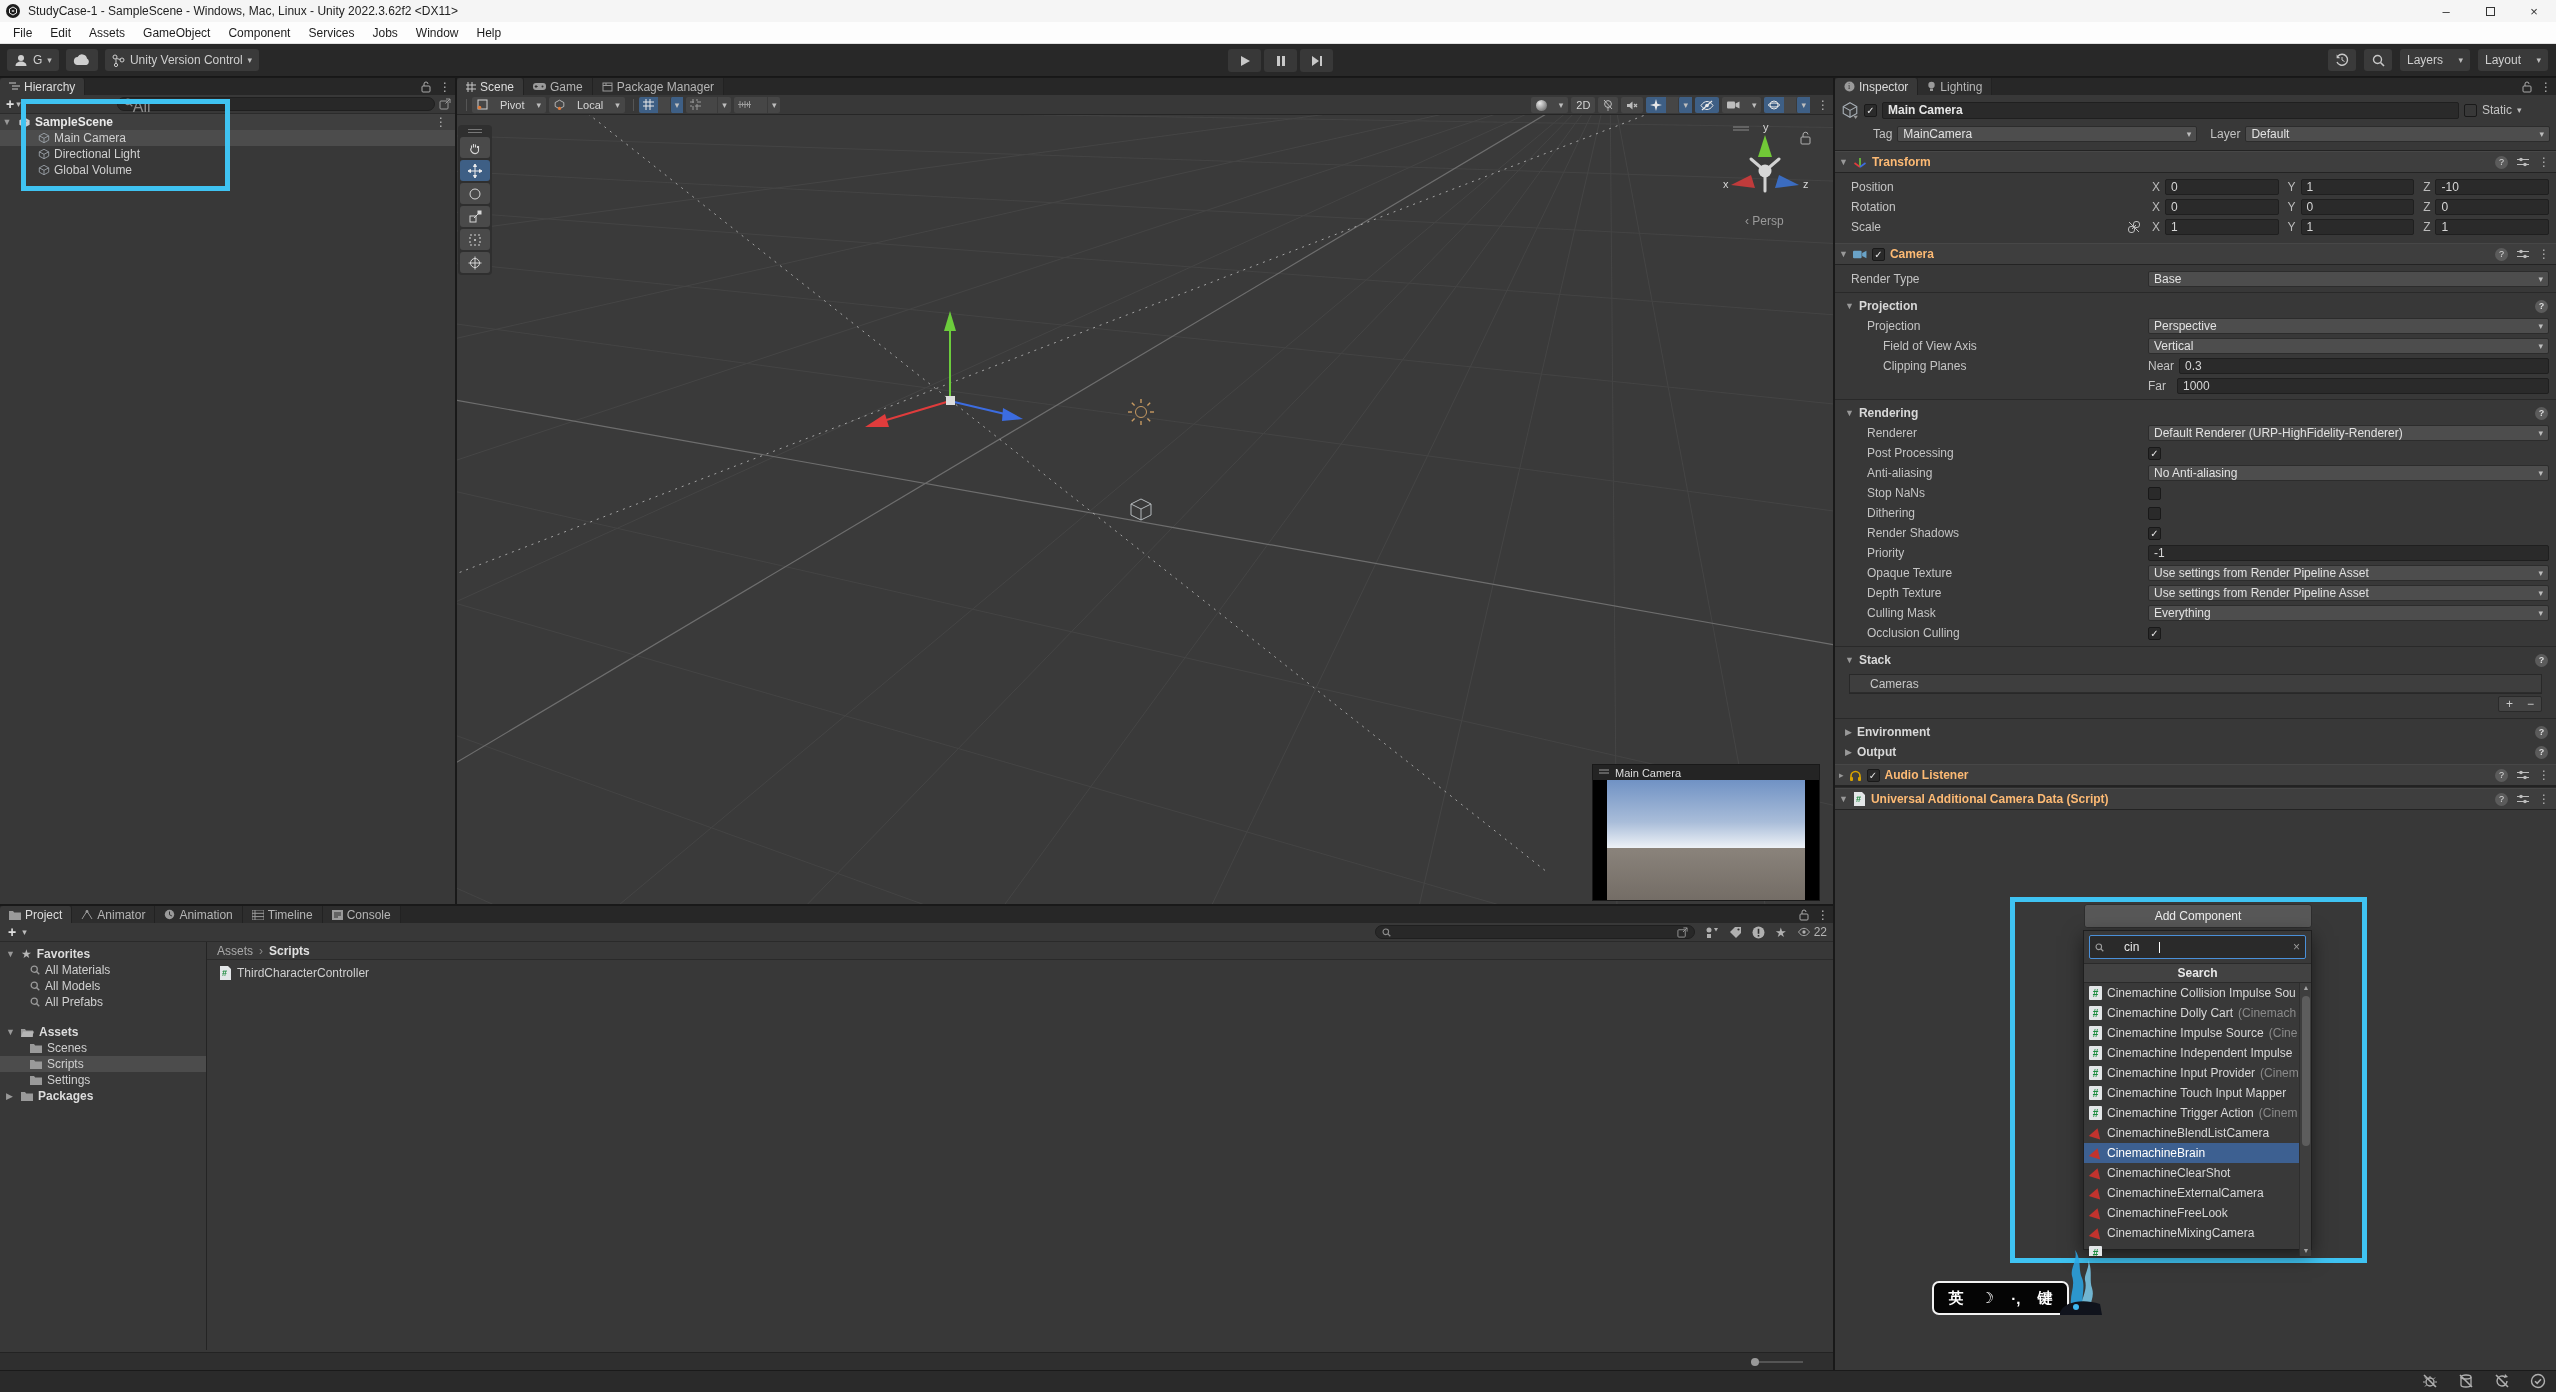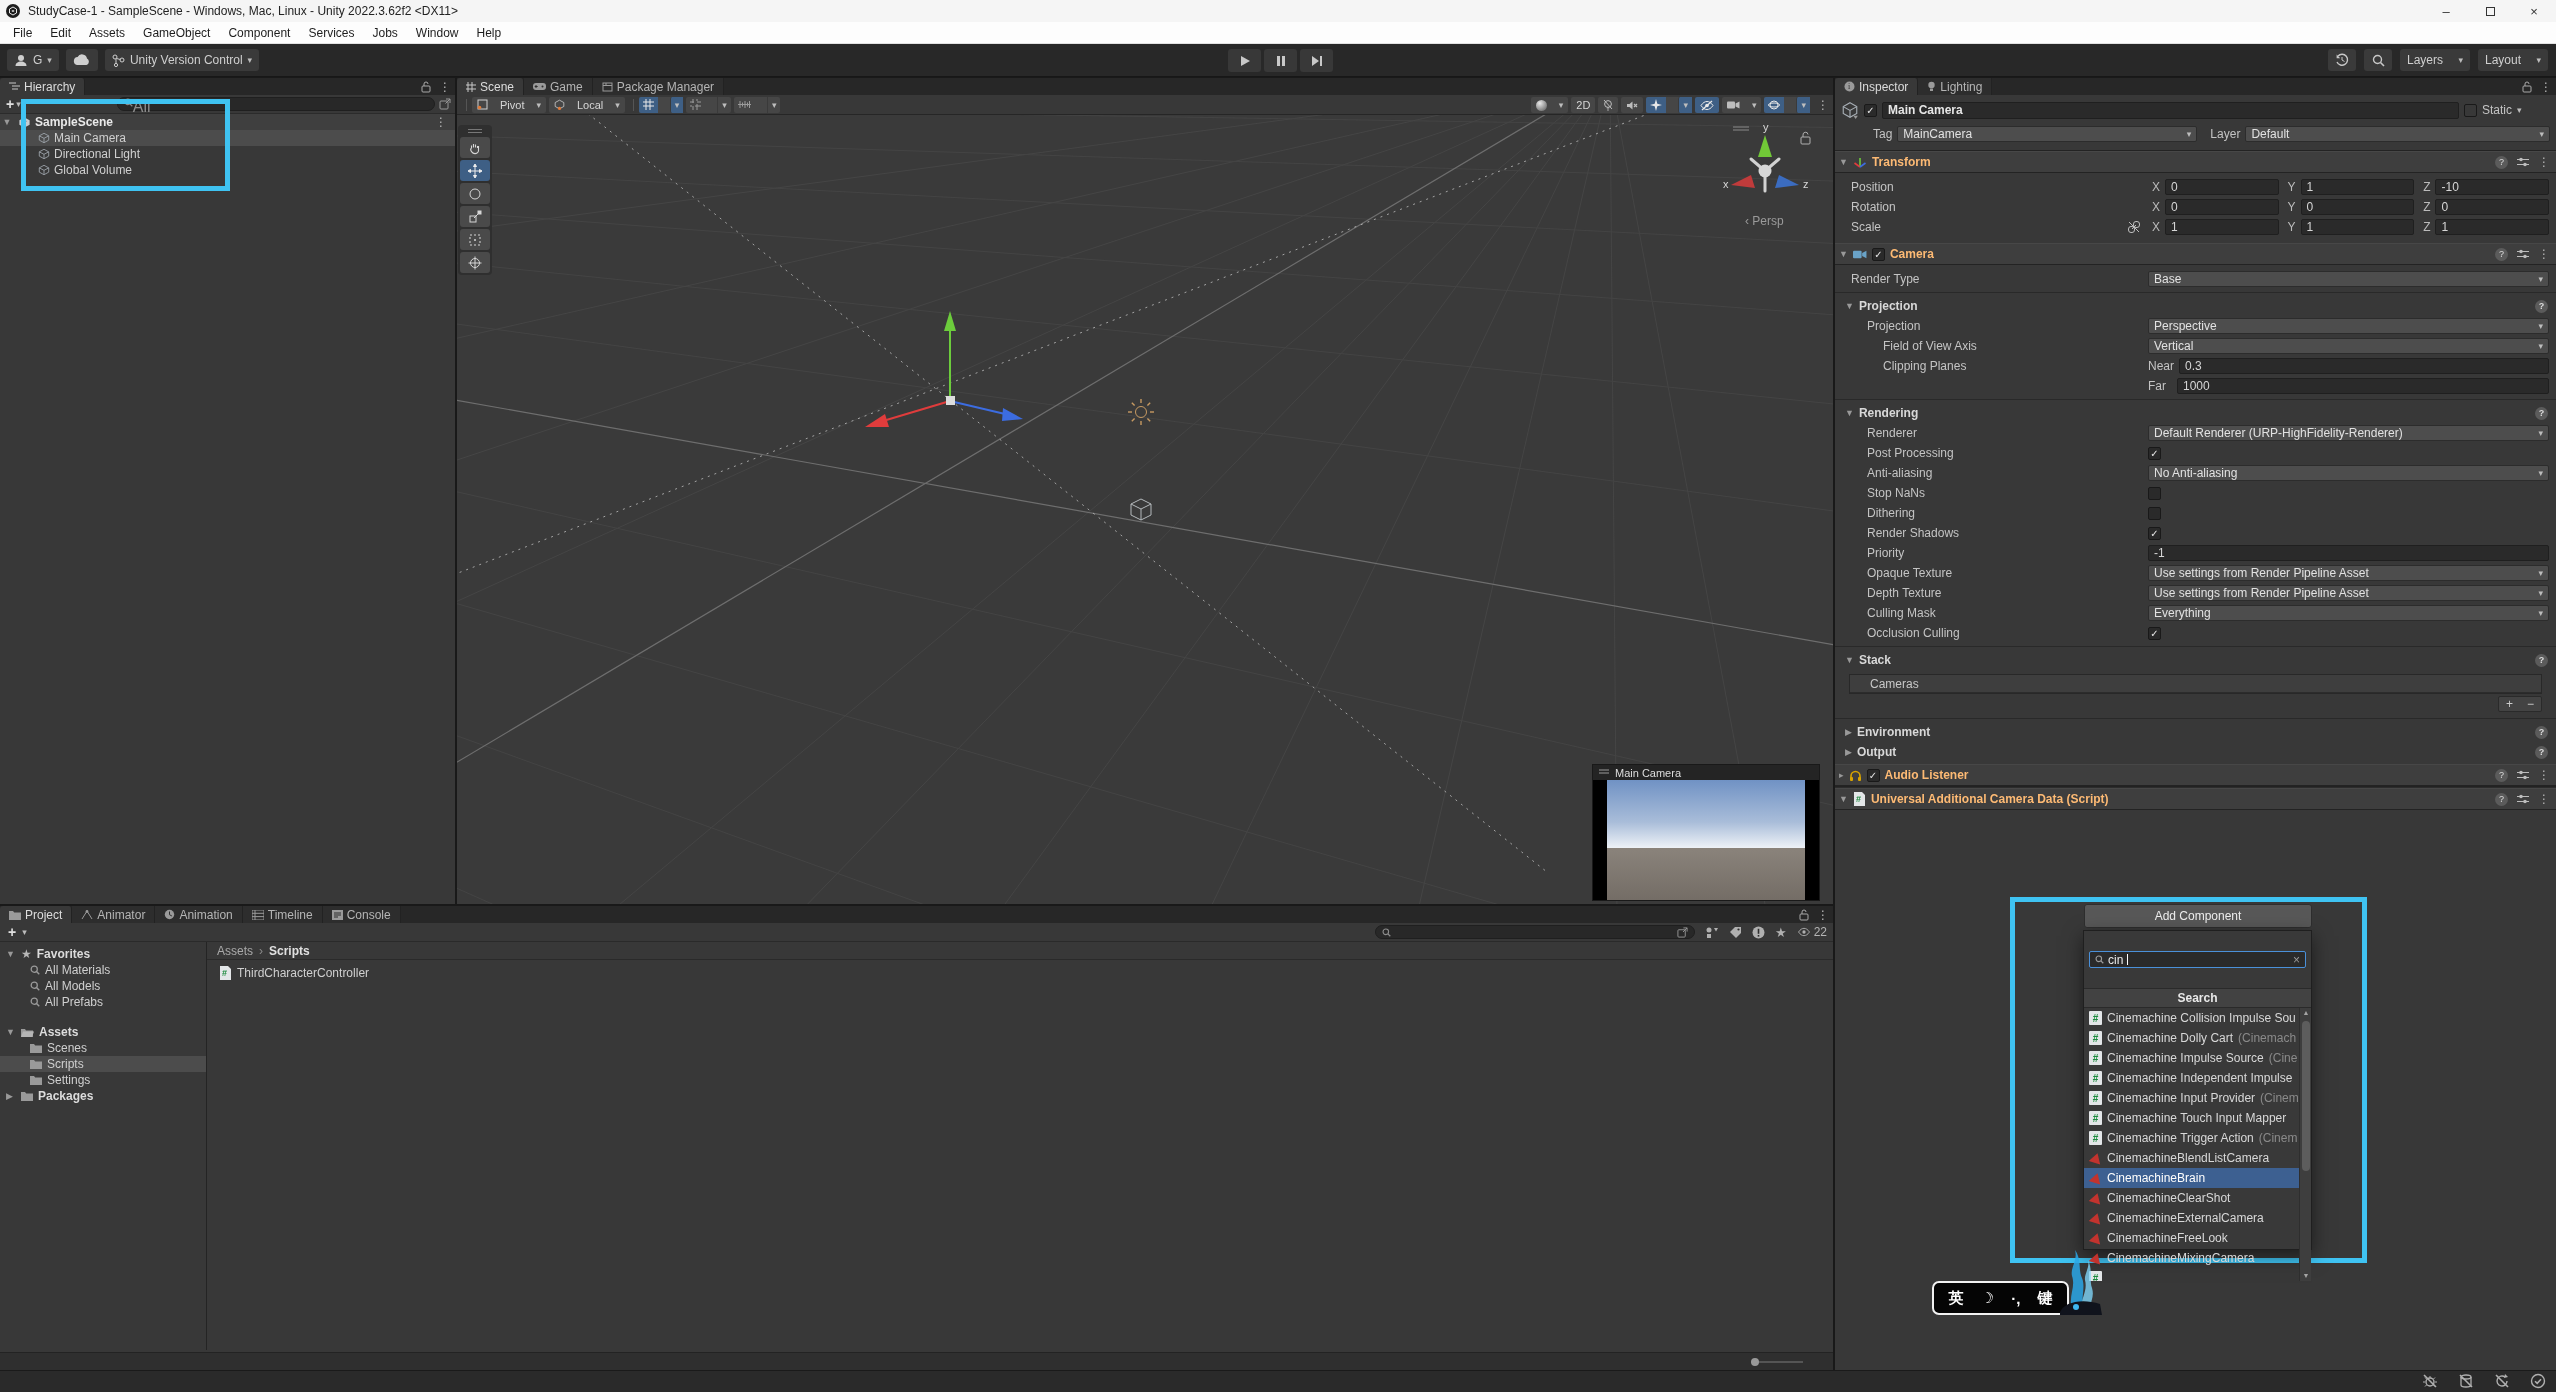--- a/index.html
+++ b/index.html
@@ -104,21 +104,21 @@
   .stackbox{margin:4px 14px 2px 14px;border:1px solid #282828;}
   .stackbox .hd{height:18px;background:#3e3e3e;display:flex;align-items:center;padding-left:20px;color:#c8c8c8;border-bottom:1px solid #2c2c2c;}
   .stackbox .bd{height:24px;display:flex;align-items:center;padding-left:8px;color:#b5b5b5;background:#404040;}
   .pm-bar{display:flex;justify-content:flex-end;margin:2px 14px 6px 14px;}
   .pm{width:44px;height:16px;background:#434343;border:1px solid #2a2a2a;border-radius:2px;display:flex;align-items:center;justify-content:space-around;color:#ccc;}
   .seam{height:2px;background:#2c2c2c;border-top:1px solid #222;}
 
   
   #addcomp-btn{position:absolute;left:2084px;top:904px;width:228px;height:24px;background:#585858;border:1px solid #2e2e2e;border-radius:3px;color:#eee;display:flex;align-items:center;justify-content:center;z-index:45;}
   #addcomp{position:absolute;left:2083px;top:930px;width:229px;height:320px;background:#393939;border:1px solid #1f1f1f;box-shadow:0 6px 18px rgba(0,0,0,.5);z-index:45;}
-  .ac-search{margin:20px 5px;height:17px;background:#2a2a2a;border:1px solid #4a90d9;border-radius:2px;display:flex;align-items:center;gap:4px;padding:0 5px;color:#e8e8e8;}
+  .ac-search{margin:4px 5px;height:24px;background:#2a2a2a;border:1px solid #4a90d9;border-radius:2px;display:flex;align-items:center;gap:20px;padding:0 5px;color:#e8e8e8;}
   .ac-search .x{margin-left:auto;color:#999;}
   .ac-caret{width:1px;height:11px;background:#fff;}
   .ac-band{height:20px;background:#424242;border-top:1px solid #2a2a2a;border-bottom:1px solid #2a2a2a;display:flex;align-items:center;justify-content:center;font-weight:bold;color:#e8e8e8;}
   .ac-list{position:relative;height:273px;overflow:hidden;padding-right:12px;}
   .ac-item{height:20px;display:flex;align-items:center;gap:5px;padding-left:5px;white-space:nowrap;overflow:hidden;}
   .ac-item.selected{background:var(--selblue);}
   .ac-item .nm{color:#d8d8d8;} .ac-item.selected .nm{color:#fff;}
   .ac-item .note{color:#8a8a8a;}
   .ac-item .ic{width:13px;height:14px;flex:0 0 13px;background:#e3e6e8;border-radius:1px;position:relative;font-size:10px;font-weight:bold;color:#1a8a3c;display:flex;align-items:center;justify-content:center;}
   .ac-item .ic::after{content:"#";}

